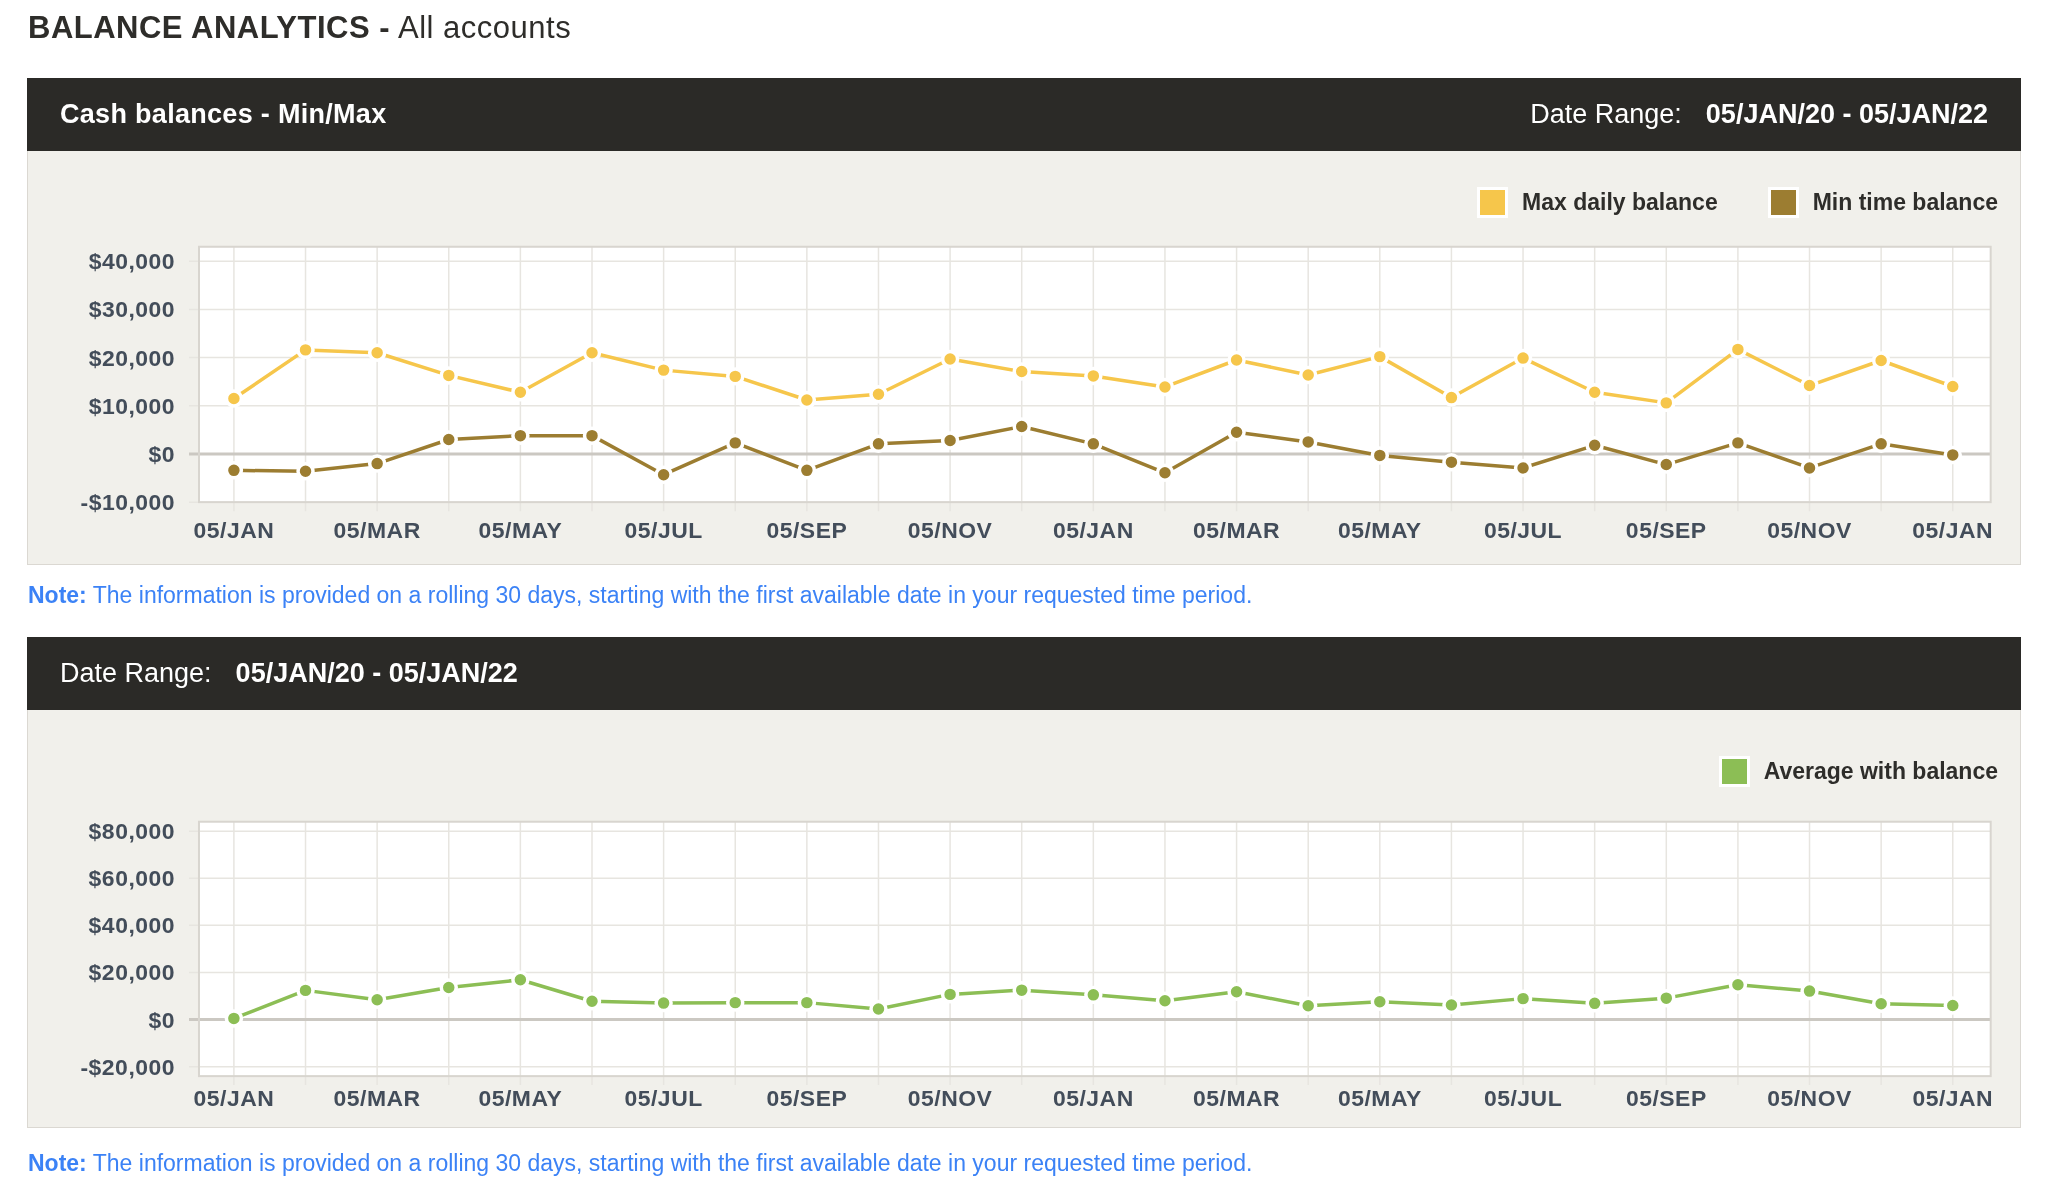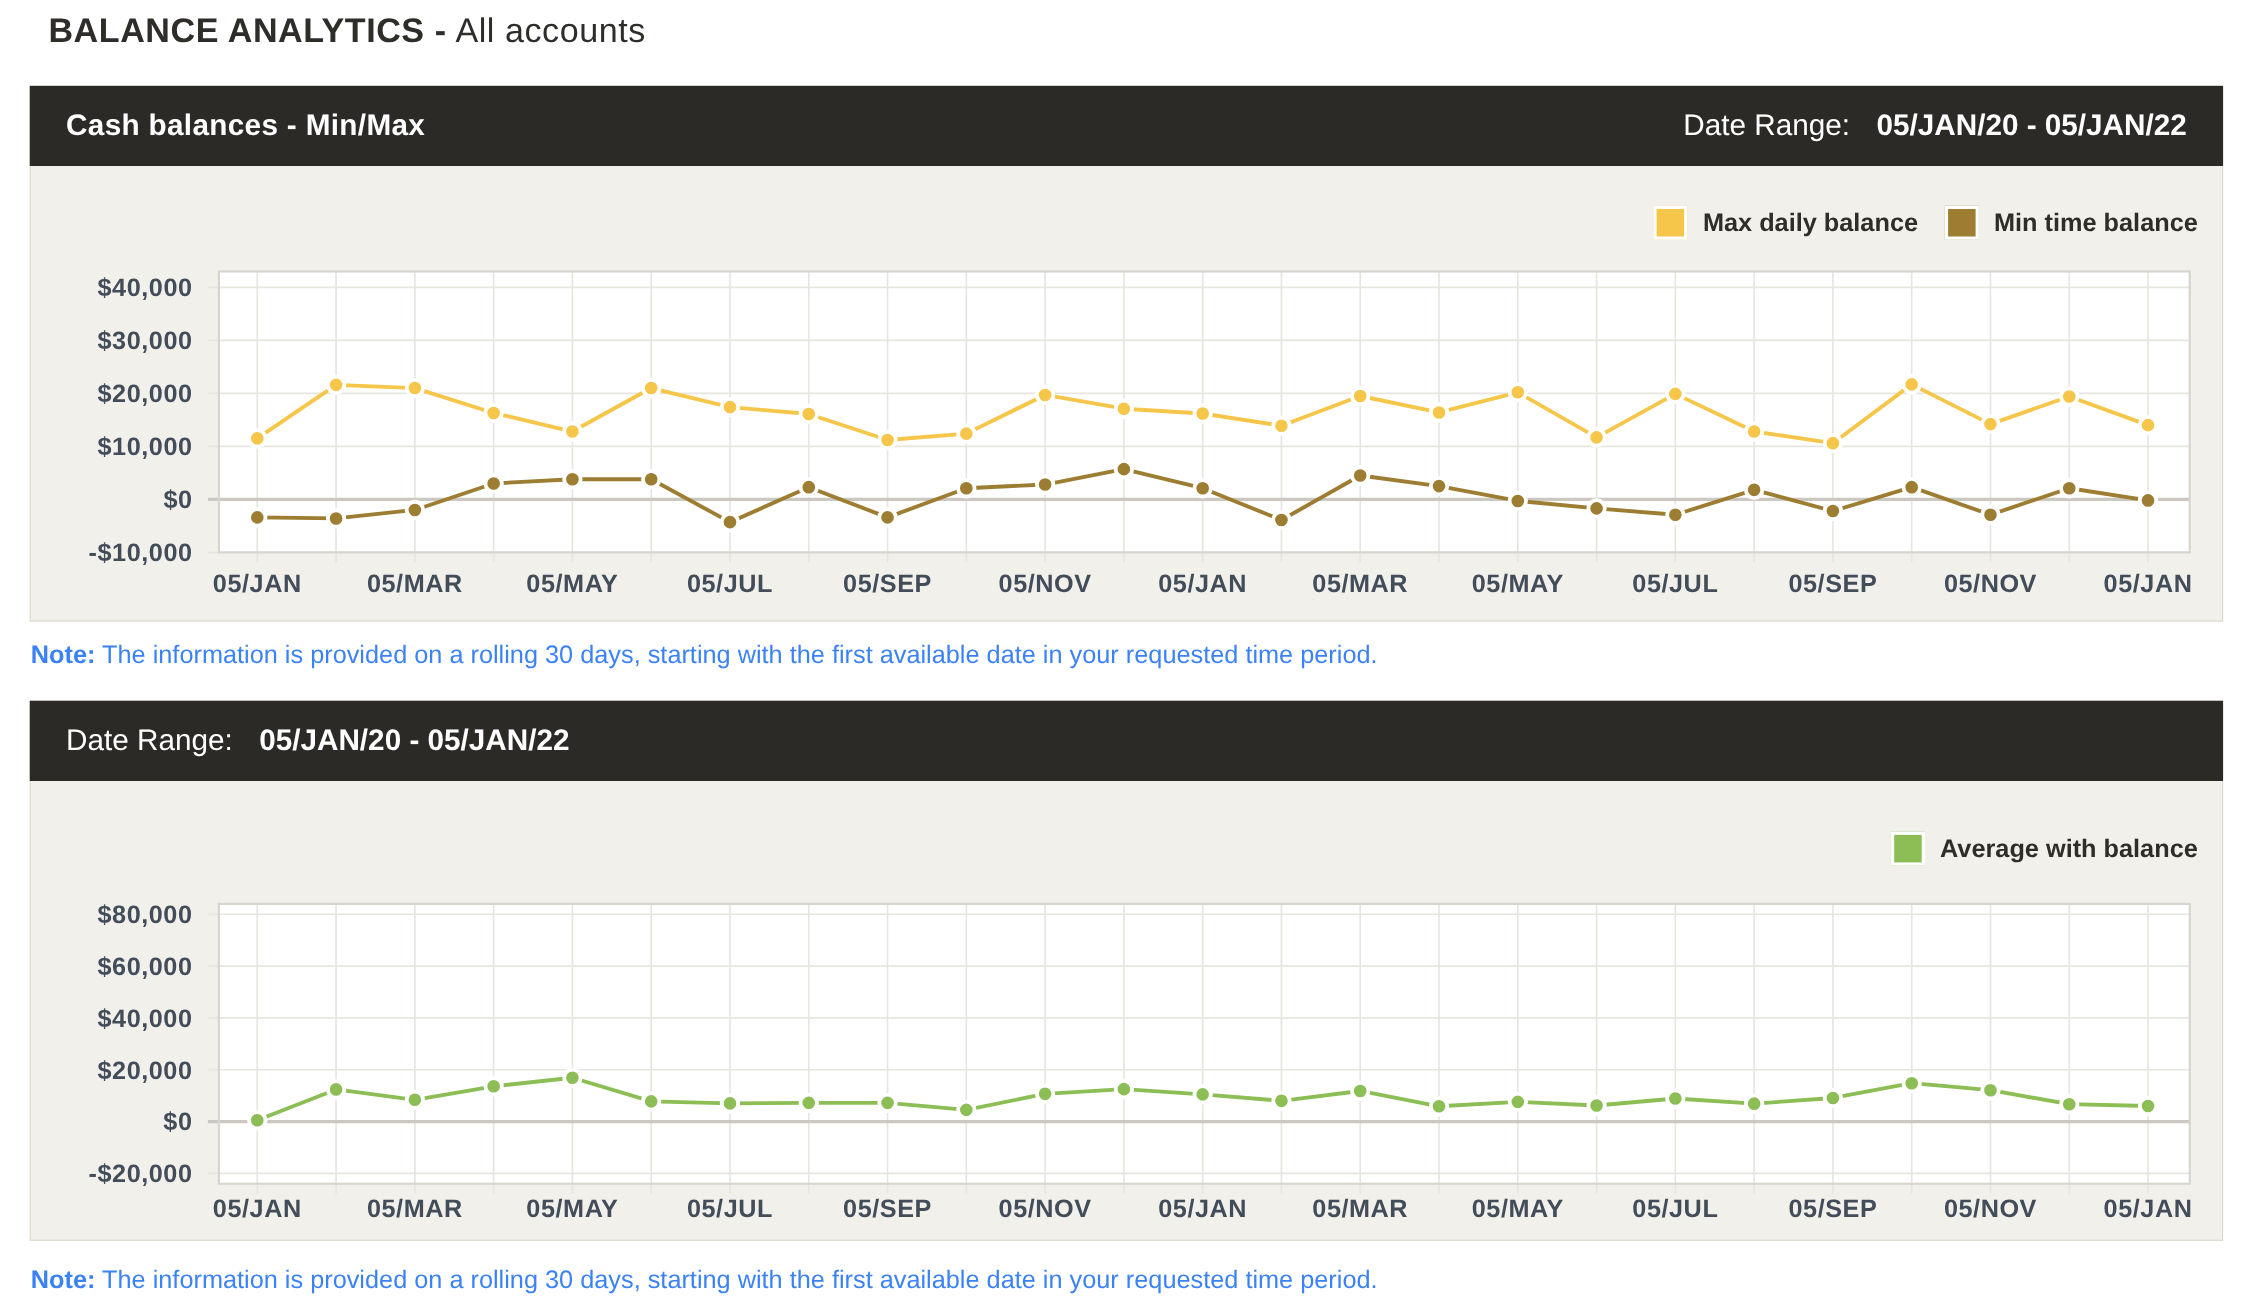--- a/index.html
+++ b/index.html
@@ -1,35 +1,35 @@
 <!DOCTYPE html>
 <html><head>
 <meta charset="utf-8">
 <style>
   html,body{margin:0;padding:0;background:#FFFFFF;}
   .page{position:relative;width:2048px;height:1191px;background:#FFFFFF;
         font-family:"Liberation Sans",sans-serif;color:#2E2D2A;overflow:hidden;}
   .page-title{position:absolute;left:28px;top:10px;font-size:31px;letter-spacing:.5px;white-space:nowrap;}
-  .t-bold{font-weight:800;margin-left:16px;}
+  .t-bold{font-weight:800;}
   .t-reg{font-weight:400;margin-left:8px;margin-top:46px;}
 
   .panel{position:absolute;left:27px;width:1994px;}
   .panel-1{top:78px;}
   .panel-2{top:637px;}
   .panel-header{height:73px;background:#2B2A27;color:#FFFFFF;display:flex;align-items:center;
                 justify-content:space-between;padding:0 33px;box-sizing:border-box;}
   .panel-title{font-size:27px;font-weight:700;letter-spacing:.3px;}
   .date-range{font-size:27px;font-weight:400;}
   .date-range strong{font-weight:700;margin-left:24px;}
 
   .panel-body{position:relative;background:#F1F0EB;border:1px solid #DBD8D2;border-top:none;box-sizing:border-box;}
   .panel-1 .panel-body{height:414px;}
   .panel-2 .panel-body{height:418px;}
 
-  .legend{position:absolute;right:22px;display:flex;gap:24px;align-items:flex-end;z-index:2;}
+  .legend{position:absolute;right:22px;display:flex;gap:50px;align-items:flex-end;z-index:2;}
   .panel-1 .legend{top:36px;}
   .panel-2 .legend{top:46px;}
   .legend-item{display:flex;align-items:center;gap:14px;cursor:pointer;}
   .swatch{width:25px;height:25px;border:3px solid #FFFFFF;box-sizing:content-box;display:inline-block;}
   .legend-label{font-size:23px;font-weight:600;color:#2E2D2A;white-space:nowrap;}
 
   .chart-svg{position:absolute;left:0;top:0;width:100%;height:100%;display:block;}
   .axis-label{font-family:"Liberation Sans",sans-serif;font-size:23px;font-weight:700;
               fill:#434D5A;letter-spacing:.5px;}
 

